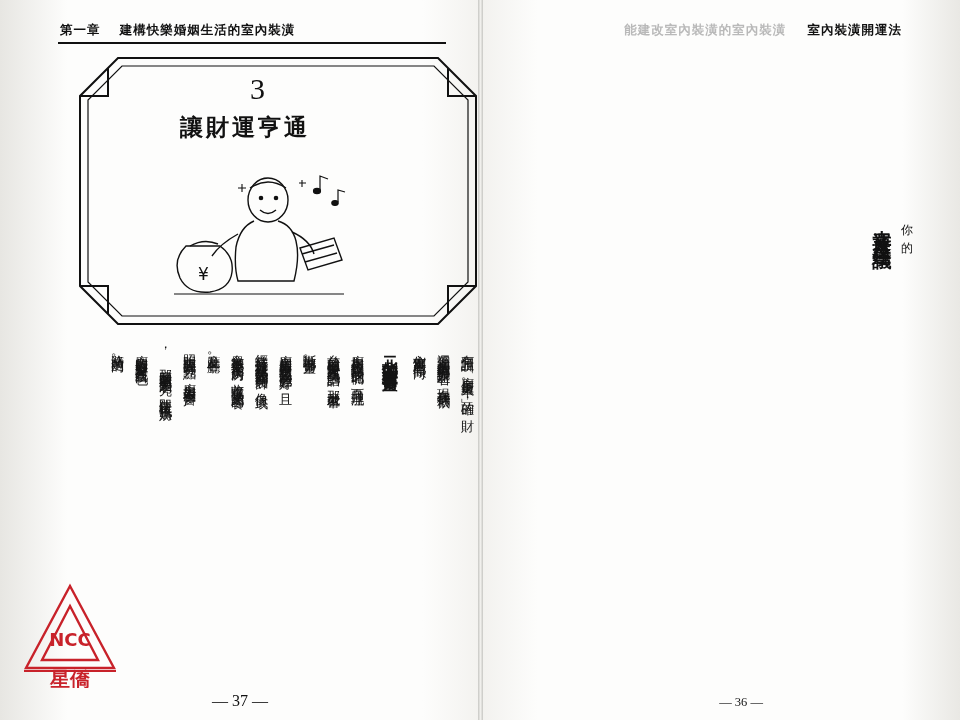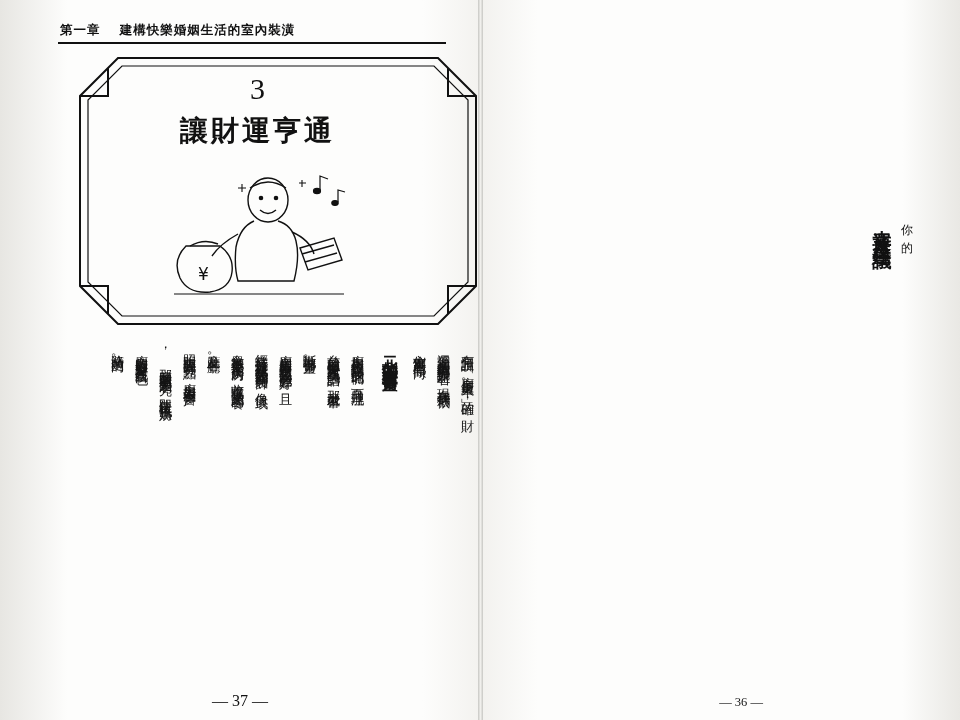--- a/index.html
+++ b/index.html
@@ -47,21 +47,21 @@
     position:absolute;left:78px;top:56px;width:400px;height:270px;
   }
   .frame svg{display:block;}
   .num3{
     position:absolute;left:250px;top:72px;
     font-family:"Liberation Serif","DejaVu Serif",serif;
     font-size:30px;color:#111;font-weight:normal;
   }
   .l-title{
     position:absolute;left:180px;top:112px;
-    font-size:28px;font-weight:bold;color:#111;letter-spacing:3px;
+    font-size:23px;font-weight:bold;color:#111;letter-spacing:3px;
     font-family:"DejaVu Sans",sans-serif;
   }
   
   .illus{
     position:absolute;left:150px;top:172px;width:220px;height:130px;
   }
   
   .l-body{
     position:absolute;left:22px;top:344px;width:452px;height:352px;
   }
@@ -185,26 +185,41 @@
       <div class="vcol" style="right:182px;height:330px;">廚房裡的用具應用暖色系的顏色才好，且</div>
       <div class="vcol" style="right:206px;height:330px;">經常擺放粉紅色或橘色的花作為裝飾。像俱或</div>
       <div class="vcol" style="right:230px;height:330px;">食器類不要擺在廚房內，收藏在陽光充足的餐</div>
       <div class="vcol" style="right:254px;height:330px;">廳及客廳。</div>
       <div class="vcol" style="right:278px;height:330px;">照明應弄得明亮一點。廚房如果沒有窗戶</div>
       <div class="vcol" style="right:302px;height:330px;">，那麼照明就要更加明亮，即使昡目也無妨。</div>
       <div class="vcol" style="right:326px;height:330px;">廚房的門最好是象牙色或白色</div>
       <div class="vcol" style="right:350px;height:330px;">路清楚的門。</div>
     </div>
 
+    <div class="stamp">
+      <svg width="96" height="108" viewBox="0 0 96 108">
+        <g fill="none" stroke="#c8222a" stroke-width="2.4">
+          <path d="M48,6 L92,88 L4,88 Z"></path>
+          <path d="M48,26 L76,80 L20,80 Z"></path>
+          <rect x="2" y="90" width="92" height="2" stroke="none" fill="#c8222a"></rect>
+        </g>
+        <text x="48" y="66" text-anchor="middle" font-family="DejaVu Sans" font-size="18" font-weight="bold" fill="#c8222a">NCC</text>
+        <text x="48" y="106" text-anchor="middle" font-family="DejaVu Sans" font-size="20" font-weight="bold" fill="#c8222a">星僑</text>
+      </svg>
+    </div>
 
     <div class="l-pageno">— 37 —</div>
   </div>
 
   <div class="page right">
 
+    <div class="r-header">
+      <span class="ghost">能建改室內裝潢的室內裝潢</span>
+      <span>室內裝潢開運法</span>
+    </div>
 
     <div class="r-sidetitle">
       <span class="small">你 的</span>
       <span>幸運度及建議</span>
     </div>
 
     <div class="r-pageno">— 36 —</div>
   </div>
 
   <div class="gutter"></div>

